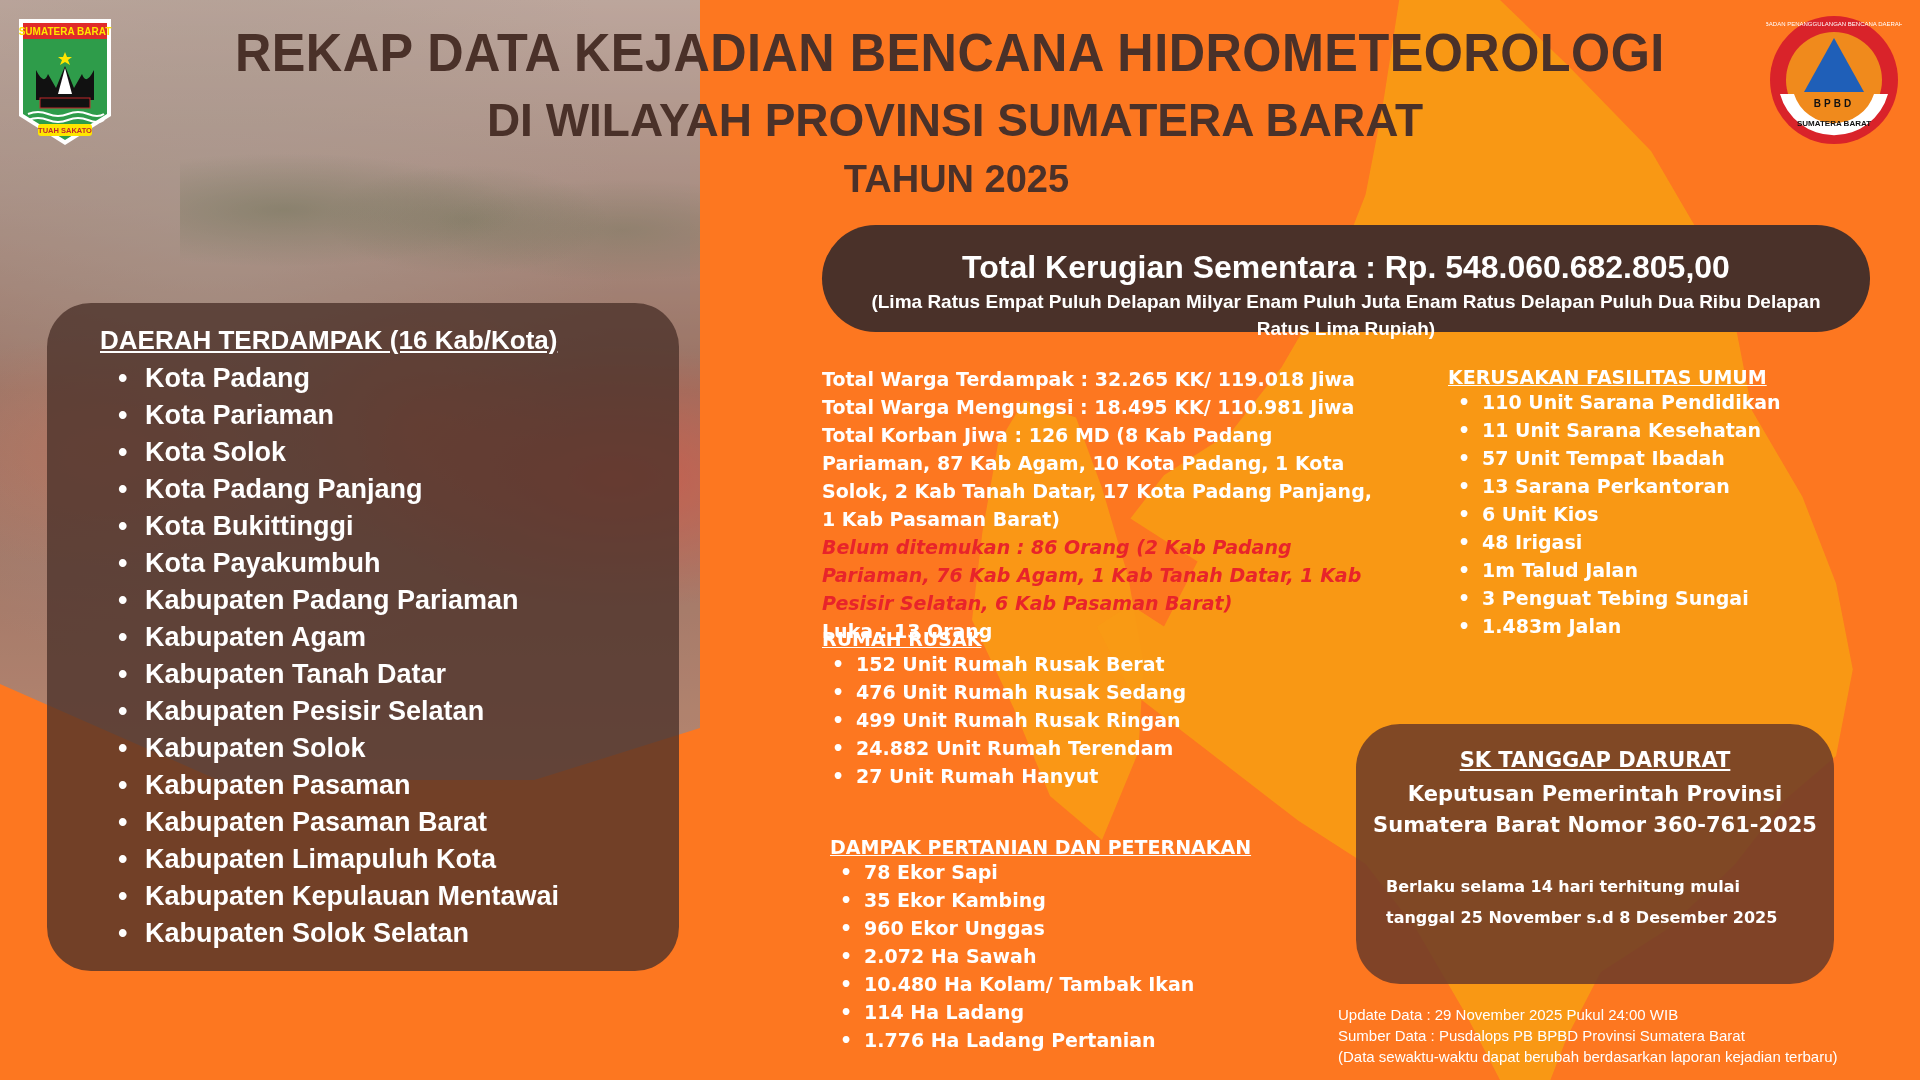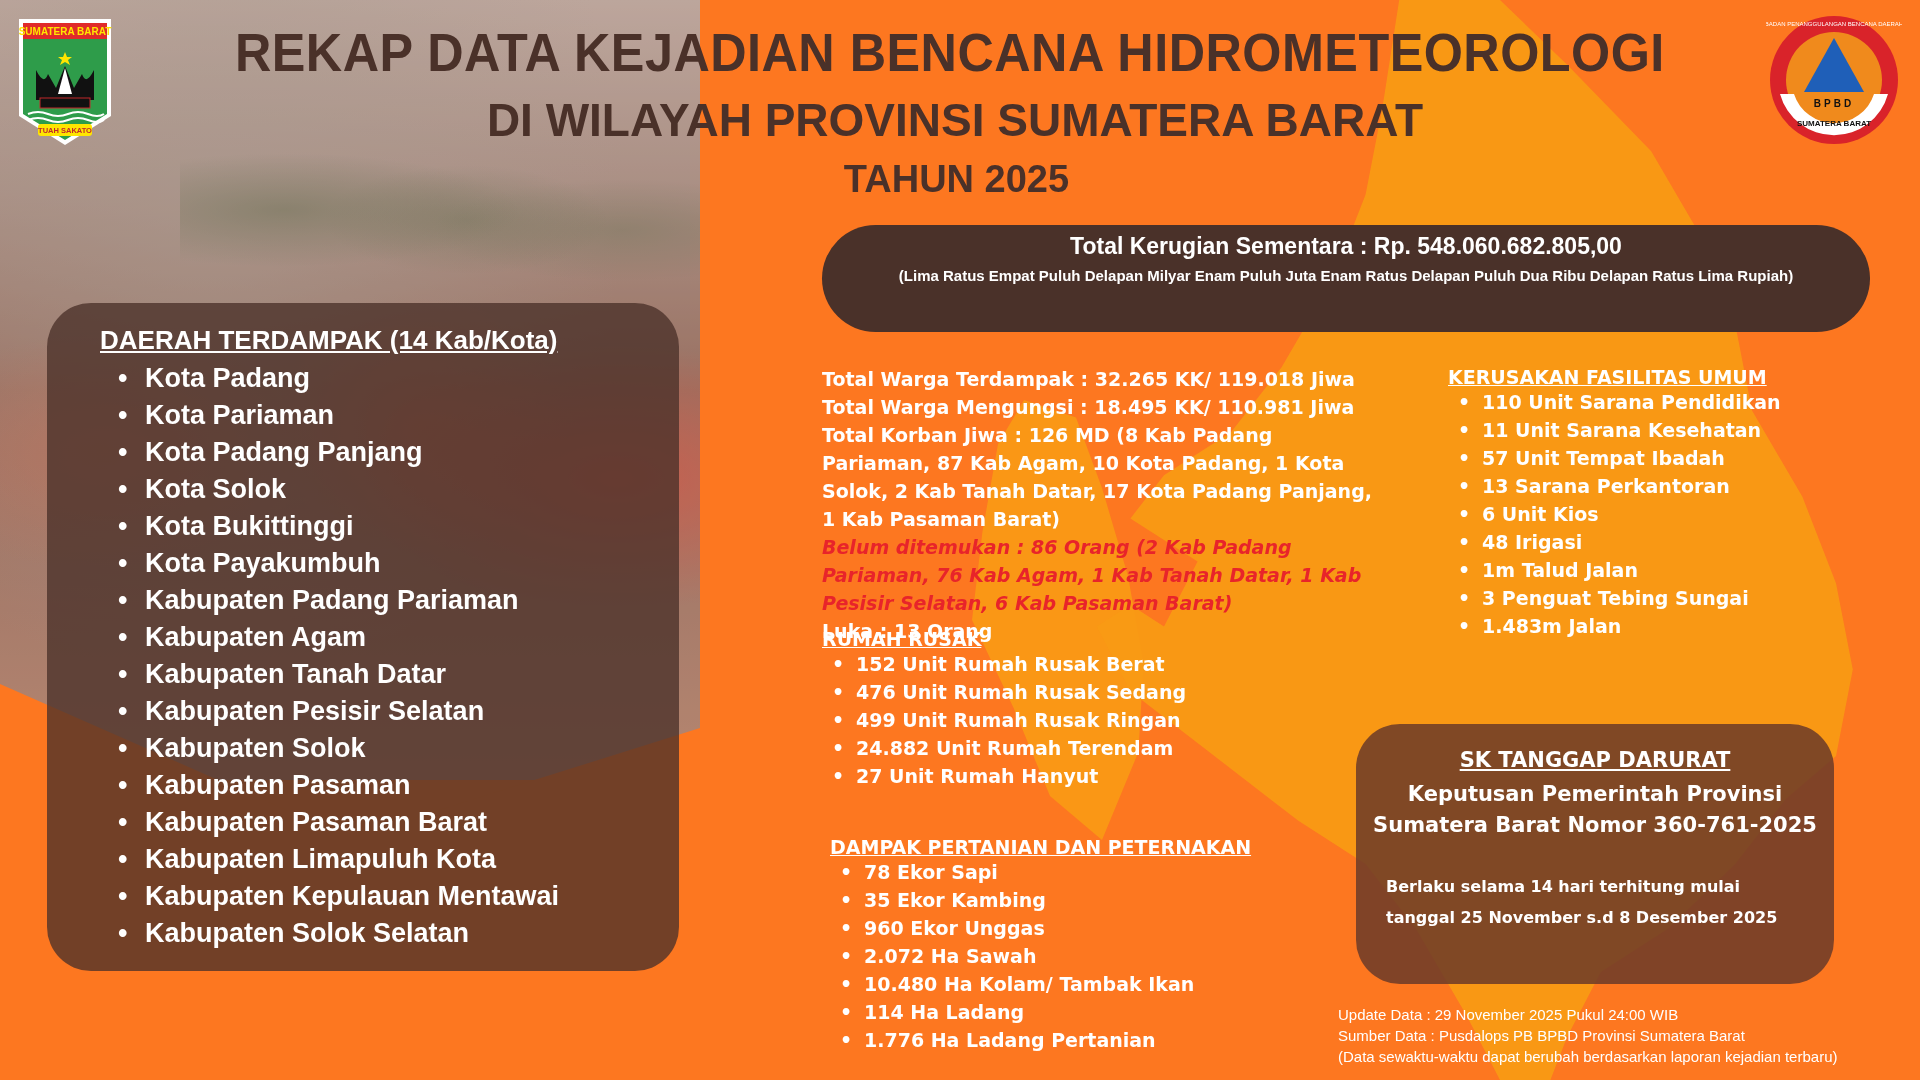--- a/index.html
+++ b/index.html
@@ -87,27 +87,27 @@
       font-family: "Liberation Sans", sans-serif; font-weight: bold;
       font-size: 38px; color: #4a3129;
     }
 
     
     .loss-box {
       position: absolute; left: 822px; top: 225px; width: 1048px; height: 107px;
       background: #4a3129; border-radius: 54px; text-align: center;
     }
     .loss-main {
-      display: block; margin-top: 8px;
-      font-size: 23px; font-weight: bold; color: #ffffff;
+      display: block; margin-top: 24px;
+      font-size: 32px; font-weight: bold; color: #ffffff;
       font-family: "Liberation Sans", sans-serif;
     }
     .loss-words {
       display: block; margin: 2px auto 0; width: 960px;
-      font-size: 15px; font-weight: bold; line-height: 27px; color: #ffffff;
+      font-size: 19px; font-weight: bold; line-height: 27px; color: #ffffff;
       font-family: "Liberation Sans", sans-serif;
     }
 
     
     .regions-panel {
       position: absolute; left: 47px; top: 303px; width: 632px; height: 668px;
       background: rgba(74,49,41,0.78); border-radius: 44px;
     }
     .regions-title {
       position: absolute; left: 100px; top: 325px;
@@ -213,26 +213,26 @@
 <div class="title-1">REKAP DATA KEJADIAN BENCANA HIDROMETEOROLOGI</div>
 <div class="title-2">DI WILAYAH PROVINSI SUMATERA BARAT</div>
 <div class="title-3">TAHUN 2025</div>
 
 <div class="loss-box">
   <span class="loss-main">Total Kerugian Sementara : Rp. 548.060.682.805,00</span>
   <span class="loss-words">(Lima Ratus Empat Puluh Delapan Milyar Enam Puluh Juta Enam Ratus Delapan Puluh Dua Ribu Delapan Ratus Lima Rupiah)</span>
 </div>
 
 <div class="regions-panel"></div>
-<div class="regions-title">DAERAH TERDAMPAK (14 Kab/Kota)</div>
+<div class="regions-title">DAERAH TERDAMPAK (16 Kab/Kota)</div>
 <ul class="regions-list">
   <li><span class="bul">•</span><span>Kota Padang</span></li>
   <li><span class="bul">•</span><span>Kota Pariaman</span></li>
+  <li><span class="bul">•</span><span>Kota Solok</span></li>
   <li><span class="bul">•</span><span>Kota Padang Panjang</span></li>
-  <li><span class="bul">•</span><span>Kota Solok</span></li>
   <li><span class="bul">•</span><span>Kota Bukittinggi</span></li>
   <li><span class="bul">•</span><span>Kota Payakumbuh</span></li>
   <li><span class="bul">•</span><span>Kabupaten Padang Pariaman</span></li>
   <li><span class="bul">•</span><span>Kabupaten Agam</span></li>
   <li><span class="bul">•</span><span>Kabupaten Tanah Datar</span></li>
   <li><span class="bul">•</span><span>Kabupaten Pesisir Selatan</span></li>
   <li><span class="bul">•</span><span>Kabupaten Solok</span></li>
   <li><span class="bul">•</span><span>Kabupaten Pasaman</span></li>
   <li><span class="bul">•</span><span>Kabupaten Pasaman Barat</span></li>
   <li><span class="bul">•</span><span>Kabupaten Limapuluh Kota</span></li>

